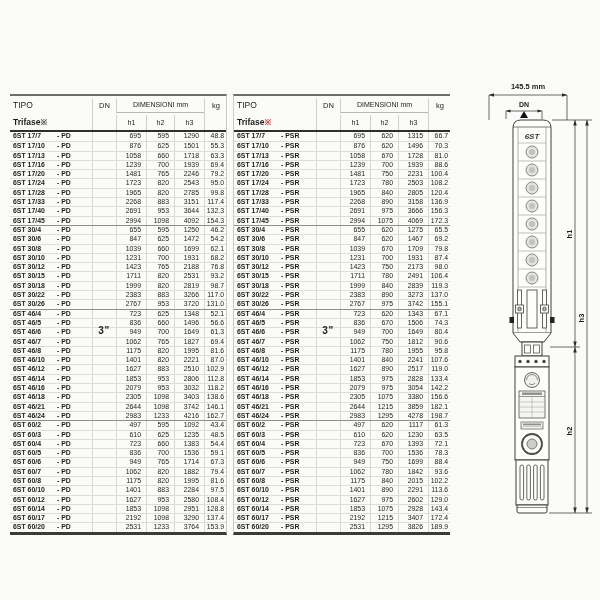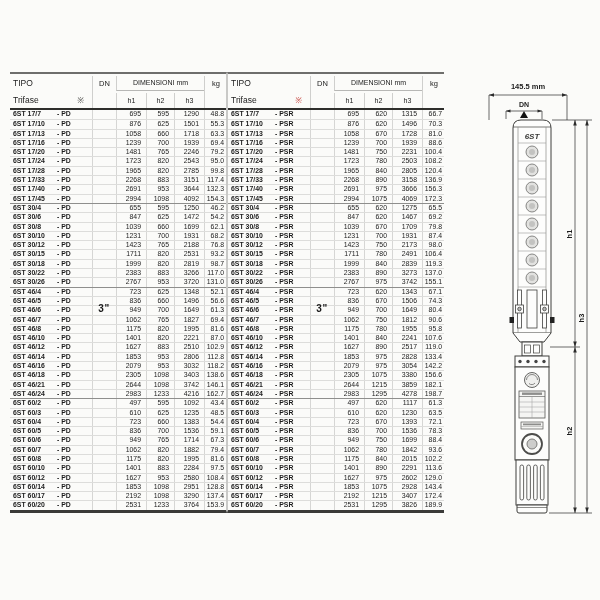--- a/index.html
+++ b/index.html
@@ -1,25 +1,25 @@
 <!DOCTYPE html>
 <html><head>
 <meta charset="utf-8">
 <style>
   html,body{margin:0;padding:0}
   body{width:600px;height:600px;background:#fbfbf9;font-family:"Liberation Sans",sans-serif;color:#1c1c1c;position:relative;overflow:hidden}
-  .tables{position:absolute;left:10px;top:72px;display:flex;}
+  .tables{position:absolute;left:10px;top:94px;display:flex;gap:6px}
   .tbl{width:217px;border-top:2px solid #6e6e6c;border-bottom:3px solid #3a3a38;position:relative;box-sizing:border-box}
   .tbl.left{border-right:1px solid #c9c9c7}
   .tbl.right{border-left:1px solid #c9c9c7}
   .thead{border-bottom:2px solid #2e2e2c}
   .hrow{display:grid;grid-template-columns:82px 24px 30px 28px 30px 23px;height:17px;align-items:end;box-sizing:border-box}
   .hrow>div{box-sizing:border-box}
   .h-tipo,.h-trifase{padding-left:3px;font-size:8.5px;line-height:15px}
-  .h-trifase{font-weight:normal;display:flex;justify-content:space-between;padding-right:8px}
+  .h-trifase{font-weight:bold;display:flex;justify-content:flex-start;padding-right:8px}
   .h-dn,.h-kg{font-size:7.5px;text-align:center;border-left:1px solid #cfcfcd;line-height:15px}
   .h-dim{grid-column:3/6;font-size:7px;text-align:center;border-left:1px solid #cfcfcd;border-bottom:1px solid #b7b7b5;line-height:14px}
   .h-kg{grid-column:6}
   .h-h{font-size:7px;text-align:center;border-left:1px solid #cfcfcd;line-height:15px}
   .h-blank{border-left:1px solid #cfcfcd;height:100%}
   .tbody{position:relative}
   .trow{display:grid;grid-template-columns:82px 24px 30px 28px 30px 23px;height:9.3px;box-sizing:border-box;border-top:1px solid #dddddb;font-size:6.9px;line-height:8.6px}
   .trow:first-child{border-top:none}
   .trow.grp{border-top:1px solid #8f8f8d}
   .trow .c{box-sizing:border-box;overflow:hidden}

